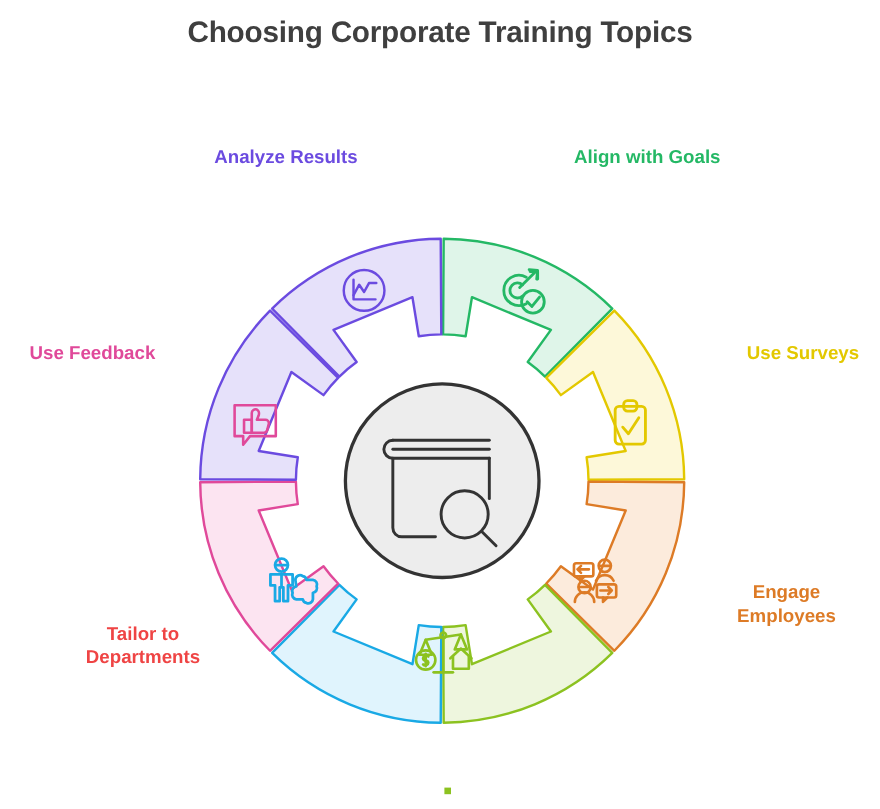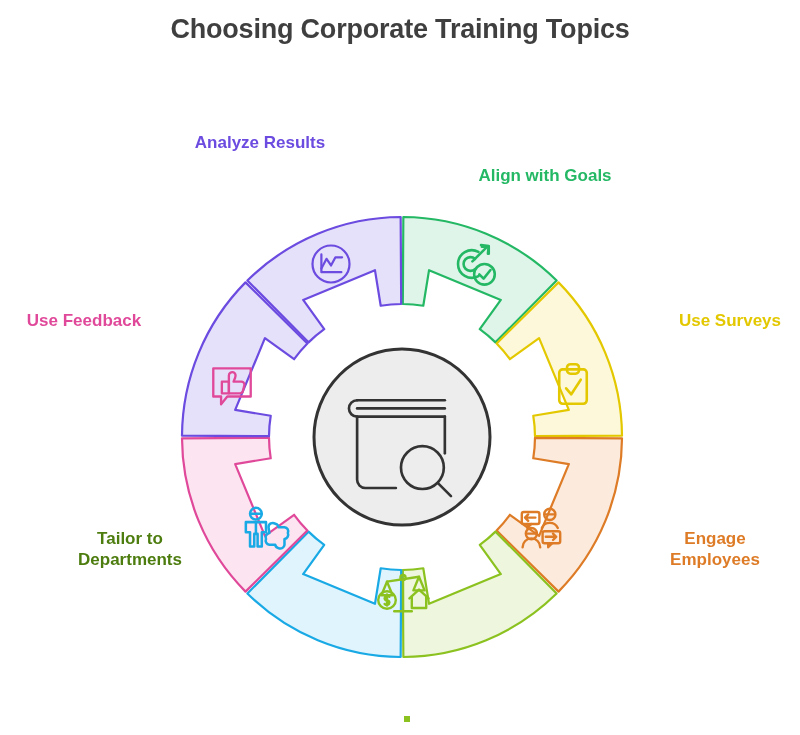--- a/index.html
+++ b/index.html
@@ -25,21 +25,21 @@
   }
   svg{display:block;}
   .seg-label{
     position:absolute;
     font-size:17px;
     font-weight:bold;
     line-height:1.25;
     white-space:pre-line;
   }
   .lbl-analyze   {left:150px; top:132px; width:220px; text-align:center;}
-  .lbl-align     {left:435px; top:132px; width:220px; text-align:center;margin-top:33px;}
+  .lbl-align     {left:435px; top:132px; width:220px; text-align:right;}
   .lbl-feedback  {left:-6px;  top:310px; width:180px; text-align:center;}
   .lbl-surveys   {left:640px; top:310px; width:180px; text-align:center;}
   .lbl-tailor    {left:35px;  top:528px; width:190px; text-align:center;}
   .lbl-engage    {left:620px; top:528px; width:190px; text-align:center;}
   .lbl-prioritize{left:295px; top:660px; width:220px; text-align:center;}
   #footer-dot{
     position:absolute;
     left:404px;top:716px;
     width:6px;height:6px;
     background:#8CC220;
@@ -132,19 +132,19 @@
         <circle cx="20" cy="30" r="21"></circle>
         <path d="M 35 45 L 48 58"></path>
       </g>
     </g>
   </svg>
 
   <div class="seg-label lbl-analyze" style="color: rgb(107, 75, 224);">Analyze Results</div>
   <div class="seg-label lbl-align" style="color: rgb(36, 184, 101);">Align with Goals</div>
   <div class="seg-label lbl-feedback" style="color: rgb(224, 73, 154);">Use Feedback</div>
   <div class="seg-label lbl-surveys" style="color: rgb(227, 200, 0);">Use Surveys</div>
-  <div class="seg-label lbl-tailor" style="color: #4d7c0f;">Tailor to
+  <div class="seg-label lbl-tailor" style="color: #ef4444; margin-top: 38px;">Tailor to
 Departments</div>
   <div class="seg-label lbl-engage" style="color: rgb(221, 123, 38);">Engage
 Employees</div>
 </div>
 
 <div id="footer-dot" style="background: rgb(140, 194, 32);"></div>
 
 </body></html>

